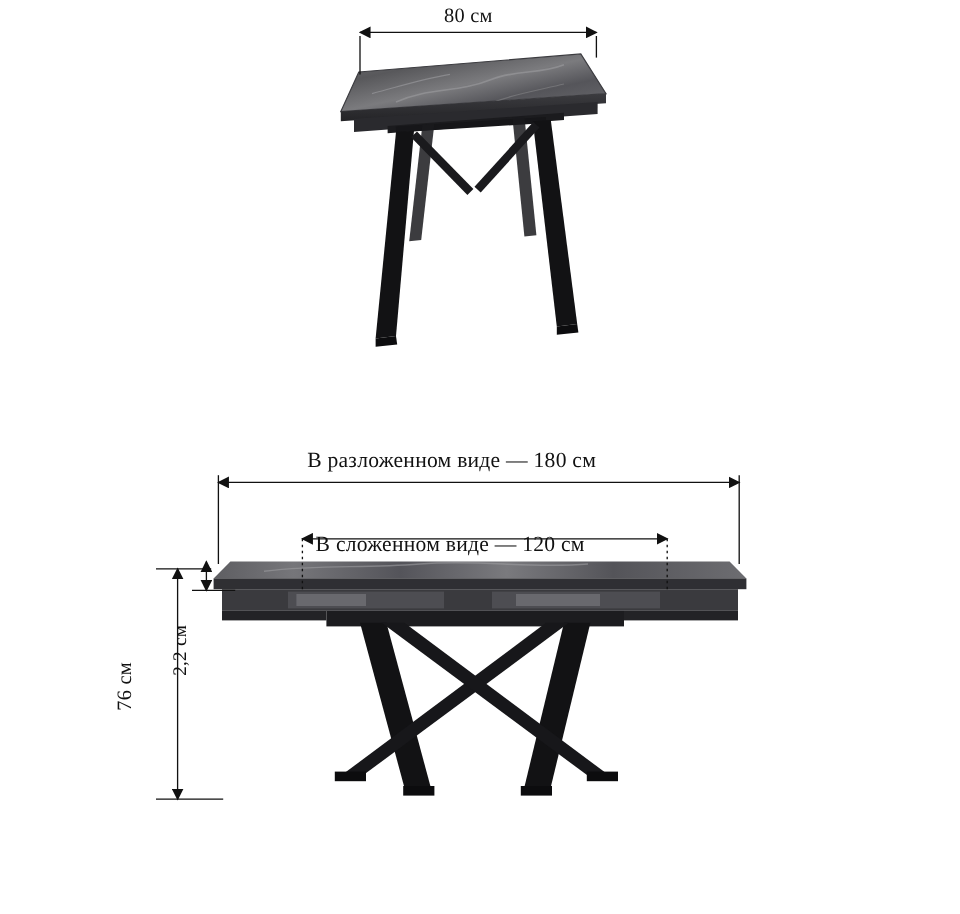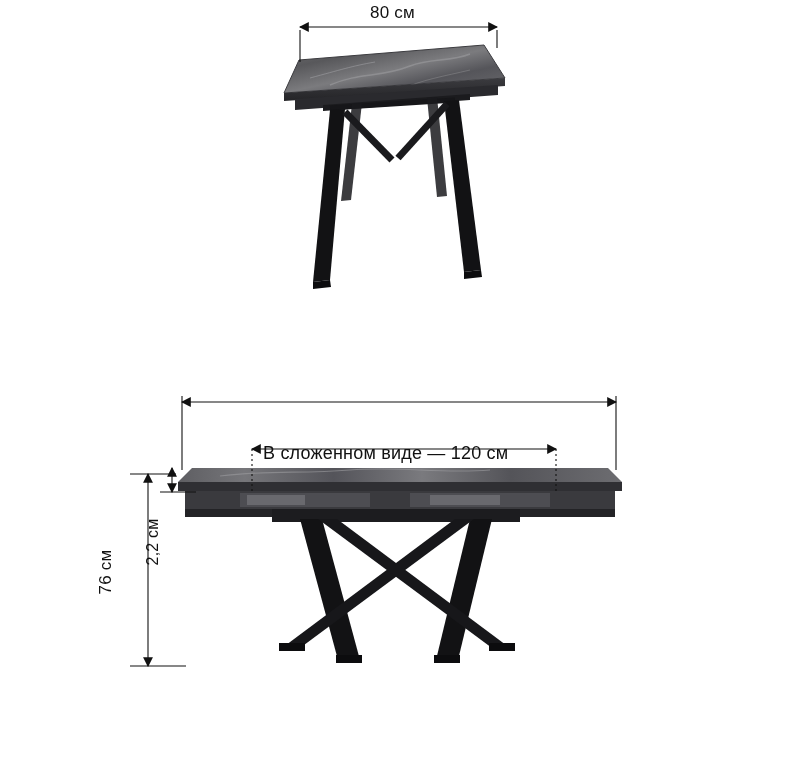--- a/index.html
+++ b/index.html
@@ -13,20 +13,21 @@
     position: relative;
     font-family: "Liberation Sans", sans-serif;
     color: #000000;
     overflow: hidden;
   }
   .stage {
     position: absolute;
     left: 0; top: 0;
     width: 800px;
     height: 762px;
+    font-family: Liberation Serif, serif;
   }
   .dim-label {
     position: absolute;
     font-size: 17px;
     letter-spacing: 0.2px;
     color: #111111;
     white-space: nowrap;
   }
   .dim-label.vertical {
     transform-origin: 50% 50%;
@@ -160,20 +161,21 @@
     </g>
 
     <g stroke="#111111" stroke-width="1.1">
       <line x1="172" y1="468" x2="172" y2="492" marker-start="url(#arrStart)" marker-end="url(#arrEnd)"></line>
       <line x1="160" y1="492" x2="196" y2="492"></line>
     </g>
   </svg>
 
   <div class="dim-label" style="left:370px; top:3px;">80 см</div>
 
+  <div class="dim-label" style="left:256px; top:373px; font-size:18px;">В разложенном виде — 180 см</div>
 
   <div class="dim-label" style="left:263px; top:443px; font-size:18px;">В сложенном виде — 120 см</div>
 
   <div class="dim-label vertical" style="left:84px; top:562px; transform:rotate(-90deg);">76 см</div>
 
   <div class="dim-label vertical" style="left:130px; top:533px; font-size:16px; transform:rotate(-90deg);">2,2 см</div>
 
 </div>
 
 </body></html>

